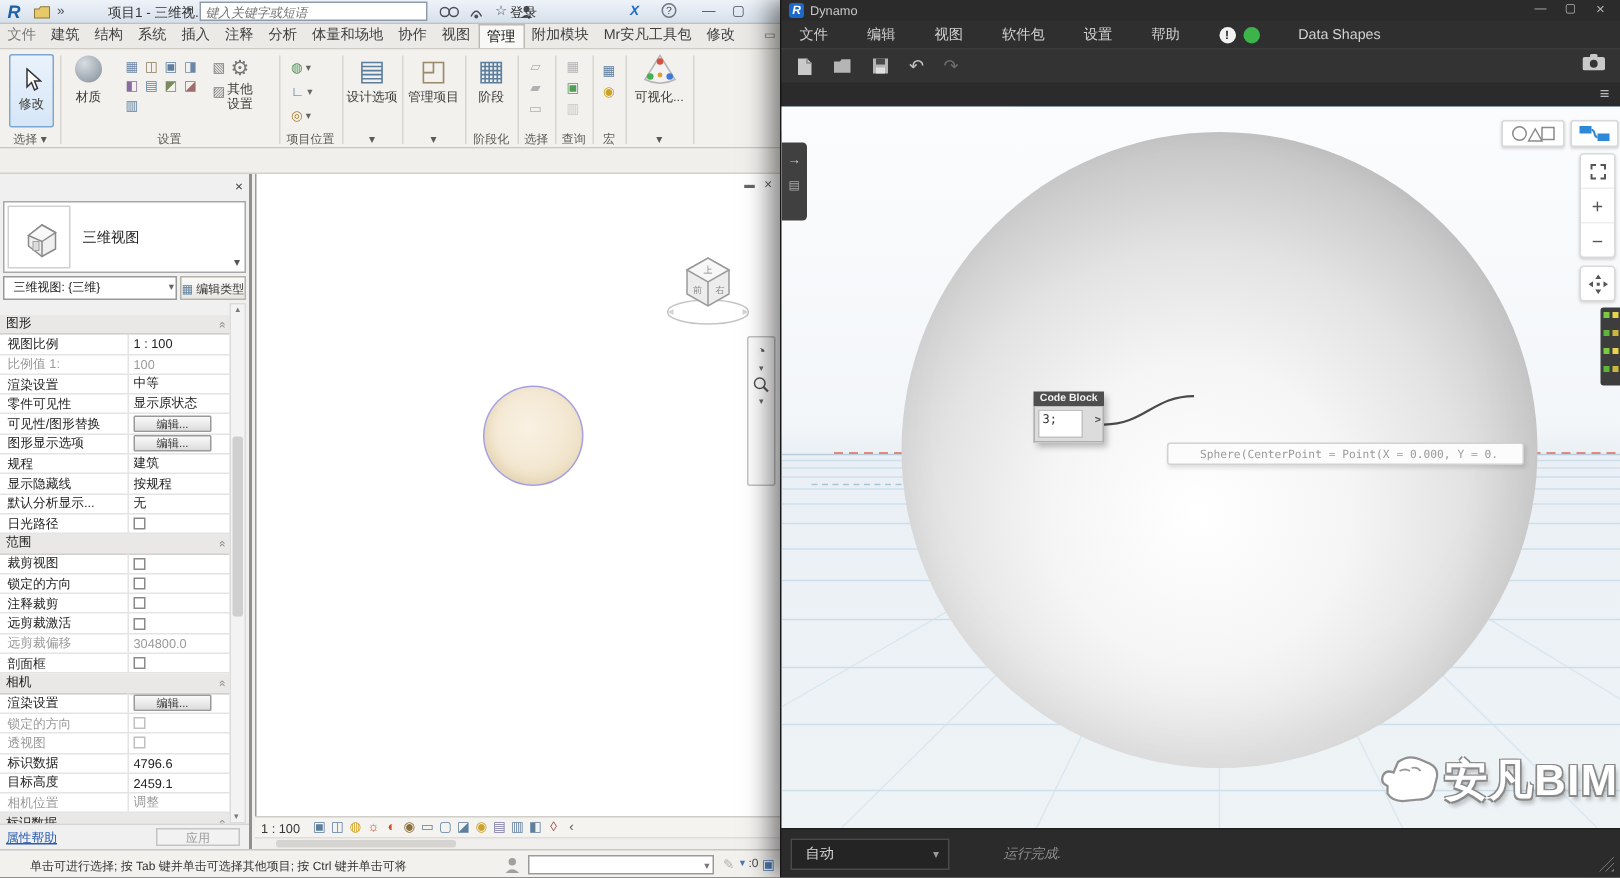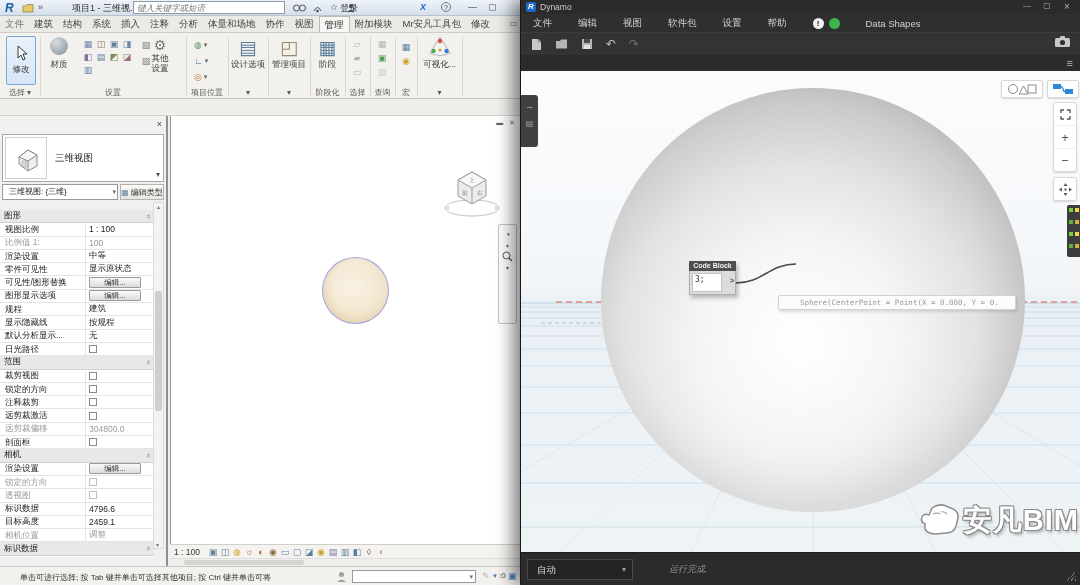--- a/index.html
+++ b/index.html
@@ -504,20 +504,24 @@
             <span class="pval">
               <span class="pvtext dim">调整</span>
             </span>
           </div>
           <div class="prow sec">
             <span class="seclabel">标识数据</span>
             <span class="secpin">«</span>
           </div>
         </div>
       <div id="pal-scroll">▴<div id="pal-thumb"></div><span style="position:absolute;bottom:0;left:2px">▾</span></div>
+      <div id="pal-bottom">
+        <span id="prop-help">属性帮助</span>
+        <span id="apply-btn">应用</span>
+      </div>
     </div>
 
     <div id="rv-canvas" class="abs">
       <div id="vc-controls">▬ ✕</div>
       <svg id="viewcube" width="72" height="72">
         <ellipse cx="36" cy="52" rx="27" ry="8" fill="none" stroke="#c5c5c5"></ellipse>
         <path d="M9 52 l4 -2 l0 4 Z" fill="#d5d5d5"></path>
           <path d="M63 52 l-4 -2 l0 4 Z" fill="#d5d5d5"></path>
         <path d="M22 24 L36 16 L50 24 L50 40 L36 48 L22 40 Z" fill="#ececec" stroke="#9a9a9a"></path>
         <path d="M22 24 L36 16 L50 24 L36 32 Z" fill="#f7f7f7" stroke="#9a9a9a"></path>

